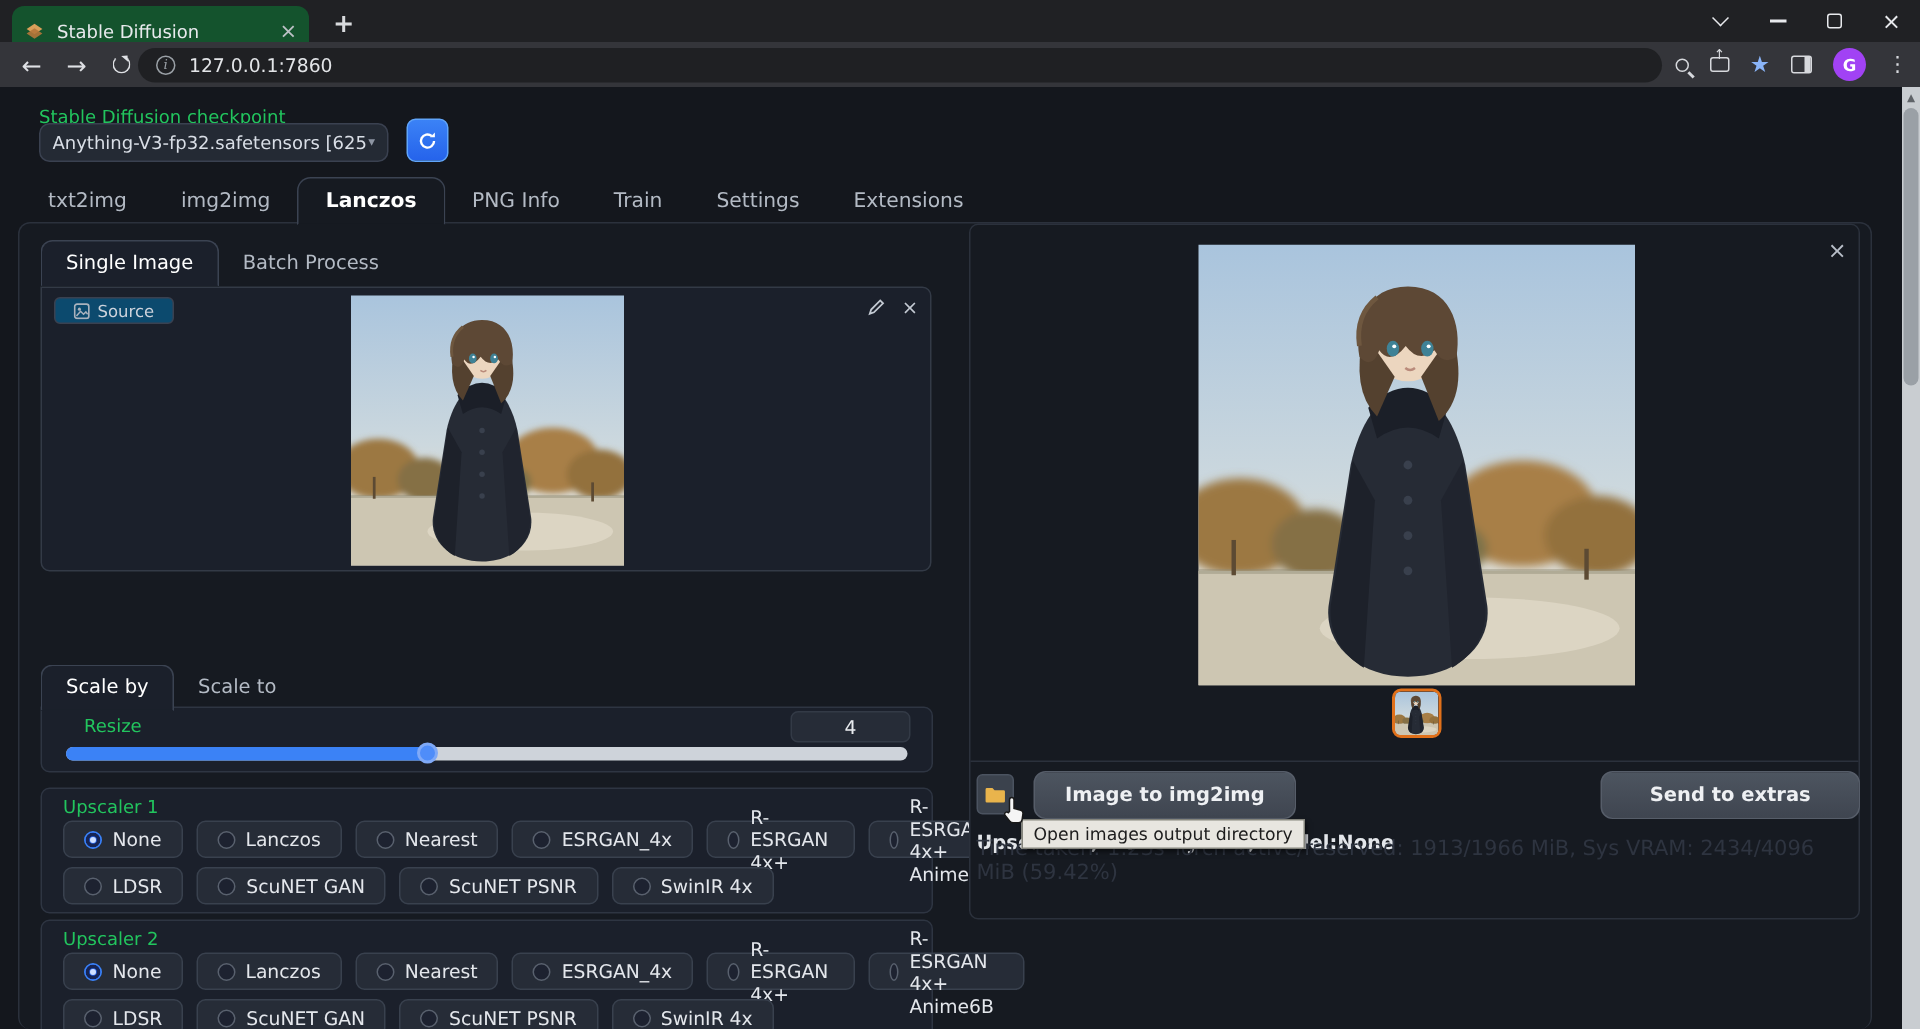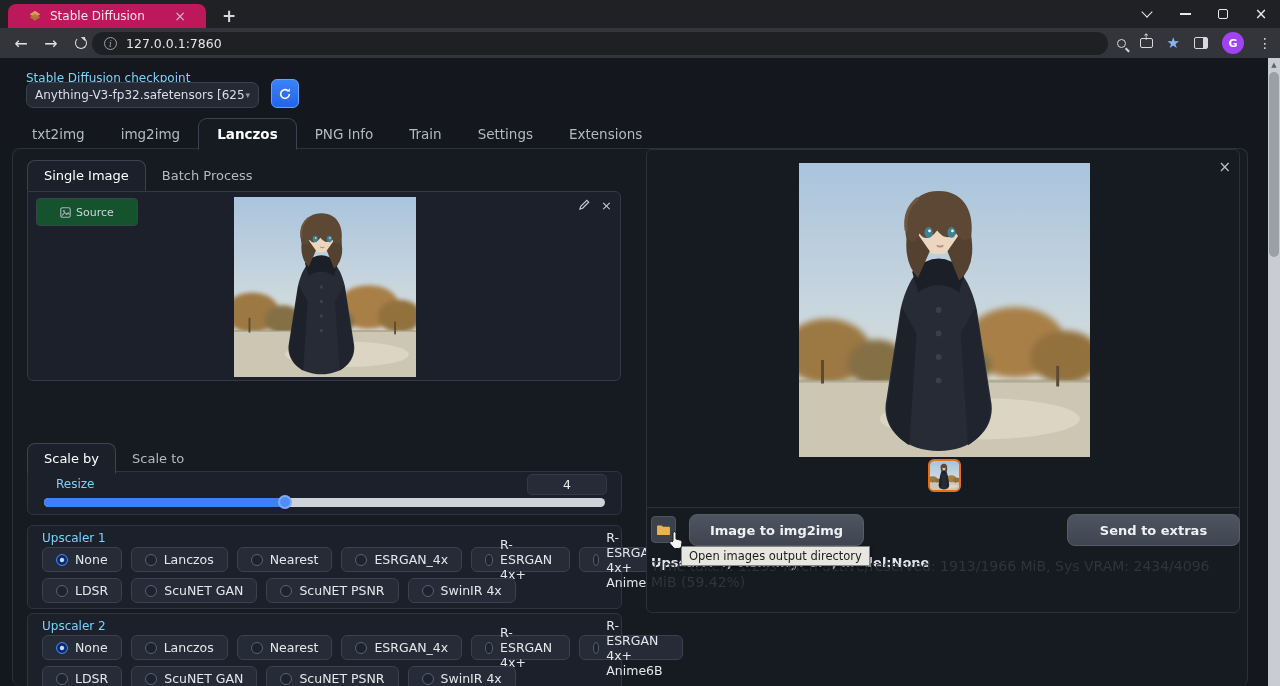--- a/index.html
+++ b/index.html
@@ -2,22 +2,22 @@
 <html><head>
 <meta charset="utf-8">
 <style>
   * { margin:0; padding:0; box-sizing:border-box; }
   html,body { width:1280px; height:686px; overflow:hidden; }
   body { font-family:"DejaVu Sans","Liberation Sans",sans-serif; background:#14171d; position:relative; }
   .abs { position:absolute; }
 
   
   #titlebar { left:0; top:0; width:1280px; height:28px; background:#202124; }
-  #browser-tab { left:8px; top:4px; width:198px; height:24px; background:#be185d;
-    border-radius:8px 8px 0 0; display:flex; align-items:center; padding:0 20px; gap:8px; }
+  #browser-tab { left:8px; top:4px; width:198px; height:24px; background:#14532d;
+    border-radius:8px 8px 0 0; display:flex; align-items:flex-end; padding:0 8px; gap:8px; }
   #browser-tab .t { color:#e8eaed; font-size:12px; flex:1; white-space:nowrap; overflow:hidden; }
   .tab-close { color:#bdc1c6; font-size:14px; line-height:1; cursor:default; }
   #new-tab { left:222px; top:6px; color:#d8dadd; font-size:17px; font-weight:bold; }
   .winctl { top:0; height:28px; width:38px; display:flex; align-items:center; justify-content:center; color:#e8eaed; }
   .chev { width:8px; height:8px; border-right:1.6px solid #e8eaed; border-bottom:1.6px solid #e8eaed; transform:rotate(45deg); margin-top:-4px; }
   .minline { width:11px; height:1.6px; background:#e8eaed; }
   .maxbox { width:10px; height:10px; border:1.5px solid #e8eaed; border-radius:2px; }
   #toolbar { left:0; top:28px; width:1280px; height:30px; background:#34353a; display:flex; align-items:center; }
   .navbtn { color:#dfe1e5; font-size:16px; width:30px; text-align:center; }
   .reload { width:12px; height:12px; border:1.7px solid #dfe1e5; border-radius:50%; border-top-color:transparent; position:relative; margin:0 9px; }
@@ -37,21 +37,21 @@
   .sidepanel:after { content:""; position:absolute; right:0; top:0; width:4px; height:100%; background:#d7d9dd; }
   .avatar { width:22px; height:22px; border-radius:50%; background:#a142f4; color:#fff; font-size:11px; font-weight:bold;
     display:flex; align-items:center; justify-content:center; }
   .dots { color:#d7d9dd; font-size:14px; letter-spacing:0; }
 
   
   .favicon { width:14px; height:14px; }
 
   
   #page { left:0; top:58px; width:1268px; height:628px; background:#14171d; }
-  .lbl { color:#7dd3fc; font-size:12px; }
+  .lbl { color:#22c55e; font-size:12px; }
   #ckpt-label { left:26px; top:13px; }
   #ckpt-dd { left:26px; top:24px; width:233px; height:26px; background:#242a34; border:1px solid #3a4150; border-radius:7px;
     display:flex; align-items:center; padding:0 8px; justify-content:space-between; }
   #ckpt-dd .v { color:#d9dee6; font-size:12px; white-space:nowrap; overflow:hidden; }
   #ckpt-dd .c { color:#8d95a3; font-size:9px; }
   #ckpt-refresh { left:271px; top:21px; width:28px; height:29px; border-radius:6px;
     background:linear-gradient(#3b82f6,#2563eb); border:1px solid #60a5fa; display:flex; align-items:center; justify-content:center; }
 
   
   #main-tabs { left:14px; top:60px; height:31px; display:flex; align-items:center; }
@@ -62,22 +62,22 @@
   #content-panel { left:12px; top:90px; width:1236px; height:538px; background:#161a21;
     border:1px solid #2b313c; border-radius:8px; border-bottom:none; }
 
   
   #subtabs { left:14px; top:11px; display:flex; align-items:center; }
   .stab { color:#b3bac4; font-size:13px; padding:7px 16px; }
   .stab.active { color:#fff; border:1px solid #3b4352; border-bottom:1px solid #1b202b; border-radius:8px 8px 0 0;
     background:#1b202b; position:relative; z-index:3; }
   #dropzone { left:14px; top:42px; width:594px; height:190px; background:#1b202b; border:1px solid #333a46;
     border-radius:0 6px 6px 6px; }
-  #source-chip { left:8px; top:6px; height:28px; background:#14532d; border:1px solid #3a4150; border-radius:4px;
-    display:flex; align-items:center; gap:5px; padding:0 23px; color:#cdd3dc; font-size:11px; }
+  #source-chip { left:8px; top:6px; height:18px; background:#0c4a6e; border:1px solid #3a4150; border-radius:4px;
+    display:flex; align-items:center; gap:5px; padding:0 12px; color:#cdd3dc; font-size:11px; }
   #source-actions { right:8px; top:6px; display:flex; gap:10px; color:#c3c9d2; }
   #source-img { left:206px; top:5px; width:182px; height:180px; }
 
   #generate-btn { left:14px; top:249px; width:595px; height:33px; border-radius:8px;
     background:linear-gradient(#f28a2e,#e7751c); border:1px solid #f49b4d;
     color:#3d2506; font-weight:bold; font-size:14.5px; display:flex; align-items:center; justify-content:center; }
 
   #scale-tabs { left:14px; top:294px; display:flex; align-items:center; }
   #scale-panel { left:14px; top:322px; width:595px; height:44px; background:#1b202b; border:1px solid #2e3542;
     border-radius:0 6px 6px 6px; }

